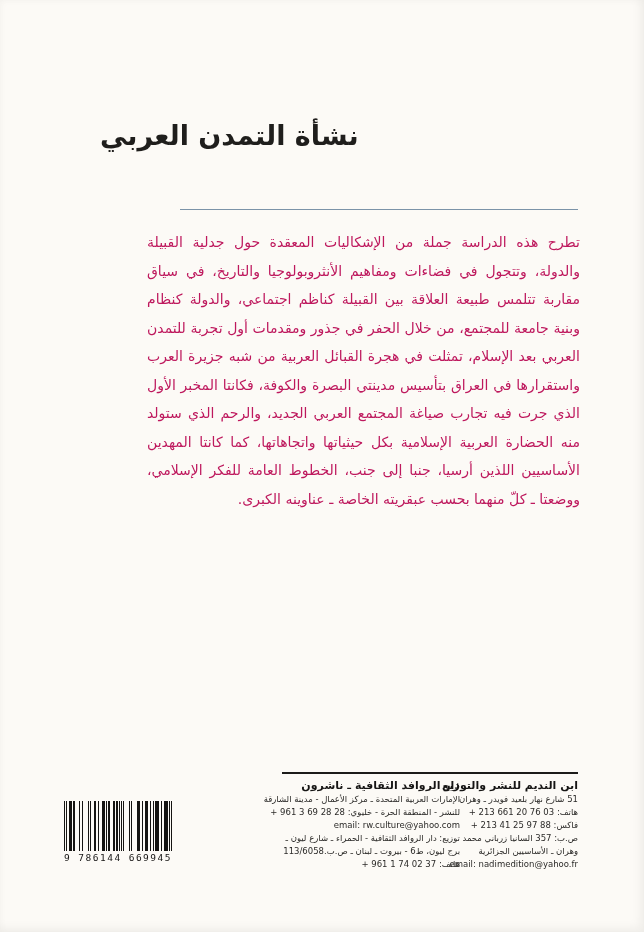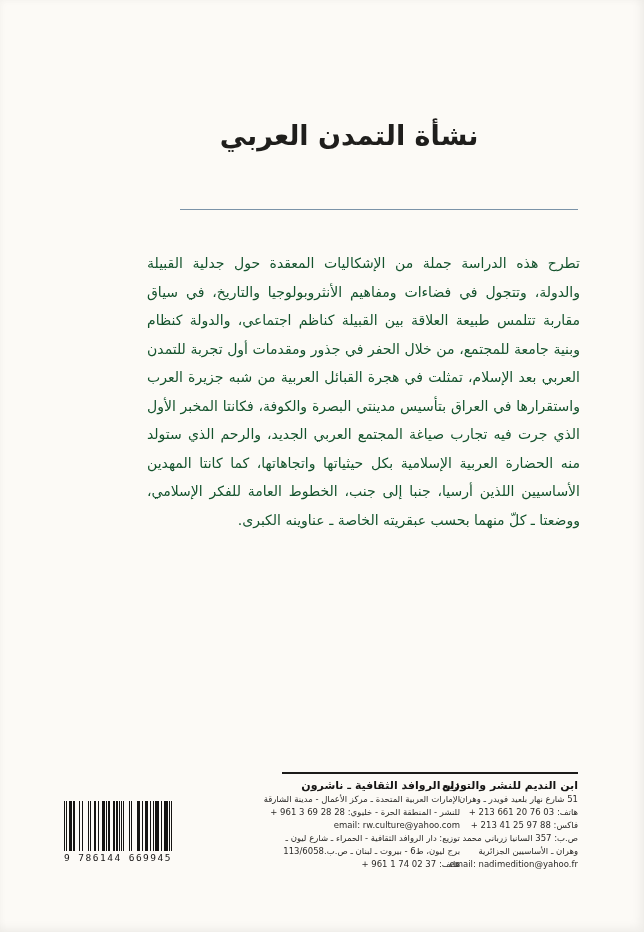--- a/index.html
+++ b/index.html
@@ -15,24 +15,24 @@
     margin: 0 auto;
     background: #fcfaf6;
     box-shadow: inset -4px -4px 10px rgba(0,0,0,0.05), inset 2px 2px 6px rgba(0,0,0,0.02);
     overflow: hidden;
   }
 
   
   .header {
     position: absolute;
     top: 118px;
-    right: 55px;
+    right: 64px;
     width: 480px;
     direction: rtl;
-    text-align: center;
+    text-align: left;
     color: #1f1e1c;
   }
   .title {
     font-size: 27px;
     line-height: 36px;
     font-weight: 700;
     letter-spacing: 0;
   }
   .subtitle {
     margin-top: 9px;
@@ -47,28 +47,28 @@
     right: 66px;
     width: 398px;
     height: 4px;
     border-top: 1px solid #7b93a8;
     box-sizing: border-box;
   }
 
   
   .synopsis {
     position: absolute;
-    top: 249px;
+    top: 228px;
     right: 64px;
     width: 433px;
     direction: rtl;
     text-align: justify;
     font-size: 14px;
     line-height: 28.5px;
-    color: #14532d;
+    color: #be185d;
   }
 
   
   .pub-rule {
     position: absolute;
     top: 772px;
     right: 66px;
     width: 296px;
     height: 2px;
     background: #1c1b19;

